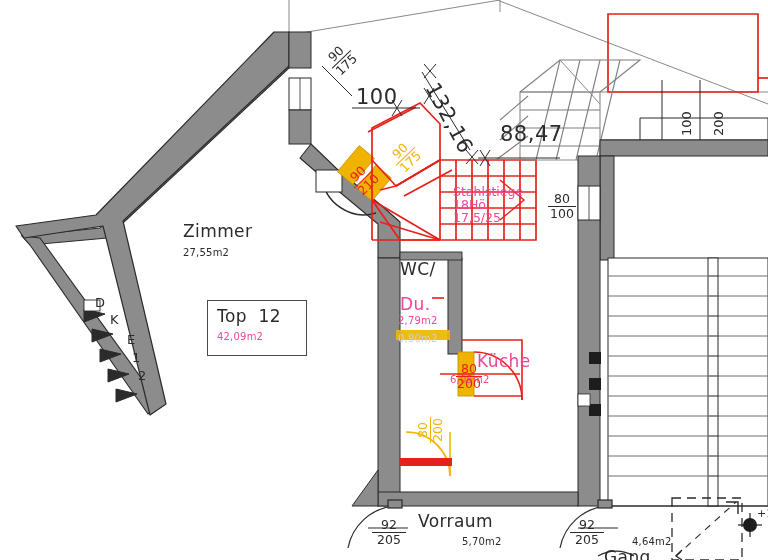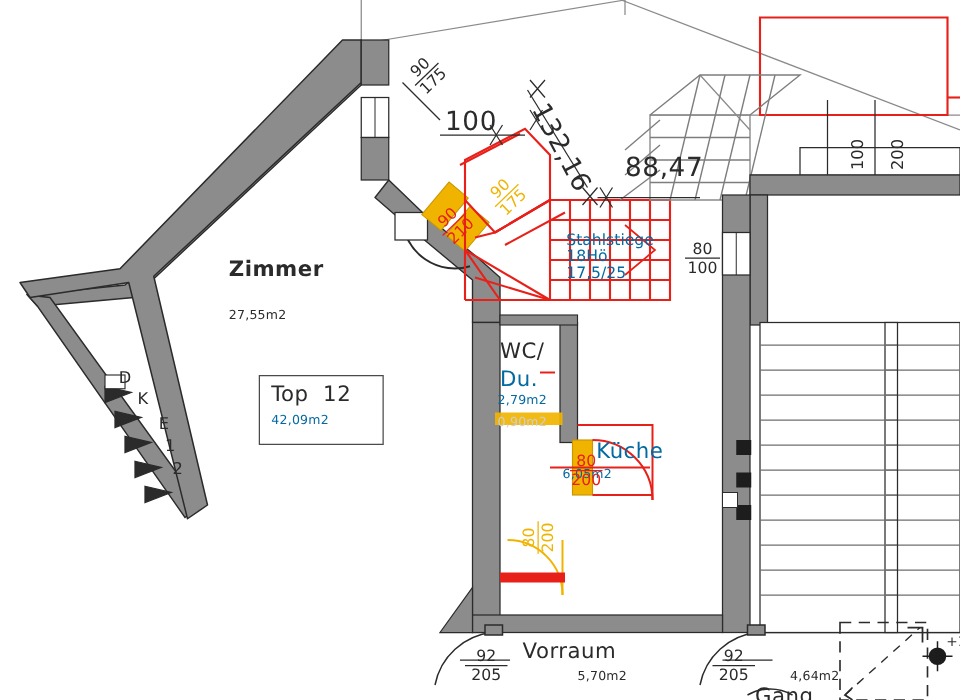--- a/index.html
+++ b/index.html
@@ -23,21 +23,21 @@
     left: 0;
     top: 0;
   }
   .lbl {
     position: absolute;
     white-space: pre;
     line-height: 1.12;
     color: #2b2b2b;
     font-family: "DejaVu Sans", sans-serif;
   }
-  .lbl.red   { color: #0369a1; }
+  .lbl.red   { color: #ec4899; }
   .lbl.gryed { color: #cfcfcf; }
   .room-name { font-size: 17px; letter-spacing: .4px; }
   .room-area { font-size: 10px; letter-spacing: .2px; }
   .dim-big   { font-size: 21px; letter-spacing: .5px; }
   .dim-num   { font-size: 13px; }
   .tiny      { font-size: 11px; }
   .marknote  { font-size: 13px; }
   .stair-txt { font-size: 12.5px; line-height: 1.18; }
   .topbox {
     position: absolute;
@@ -279,28 +279,28 @@
       <path d="M480 150 L490 166 M490 150 L480 166"></path>
       <line x1="322" y1="66" x2="352" y2="96"></line>
       <line x1="662" y1="80" x2="662" y2="140"></line>
       <line x1="700" y1="80" x2="700" y2="140"></line>
       <line x1="368" y1="528" x2="408" y2="528"></line>
       <line x1="578" y1="528" x2="618" y2="528"></line>
     </g>
 
   </svg>
 
-  <div class="lbl room-name" style="left:183px; top:207px;font-weight:bold;">Zimmer</div>
+  <div class="lbl room-name" style="left:183px; top:222px;">Zimmer</div>
   <div class="lbl room-area" style="left:183px; top:247px;">27,55m2</div>
 
   <div class="topbox" style="left:207px; top:300px; width:100px; height:56px;"></div>
   <div class="lbl room-name" style="left:217px; top:307px;text-align:center;">Top  12</div>
   <div class="lbl room-area red" style="left:217px; top:331px;">42,09m2</div>
 
-  <div class="lbl room-name" style="left:400px; top:272px;">WC/</div>
+  <div class="lbl room-name" style="left:400px; top:260px;">WC/</div>
   <div class="lbl room-name red" style="left:400px; top:295px;">Du.</div>
   <div class="lbl room-area red" style="left:398px; top:315px;">2,79m2</div>
   <div class="lbl room-area gryed" style="left:398px; top:333px;text-align:right;">0,90m2</div>
 
   <div class="lbl room-name red" style="left:477px; top:352px;">Küche</div>
   <div class="lbl room-area red" style="left:450px; top:374px;">6,05m2</div>
 
   <div class="lbl room-name" style="left:418px; top:512px;">Vorraum</div>
   <div class="lbl room-area" style="left:418px; top:536px;margin-left:44px;">5,70m2</div>
 

